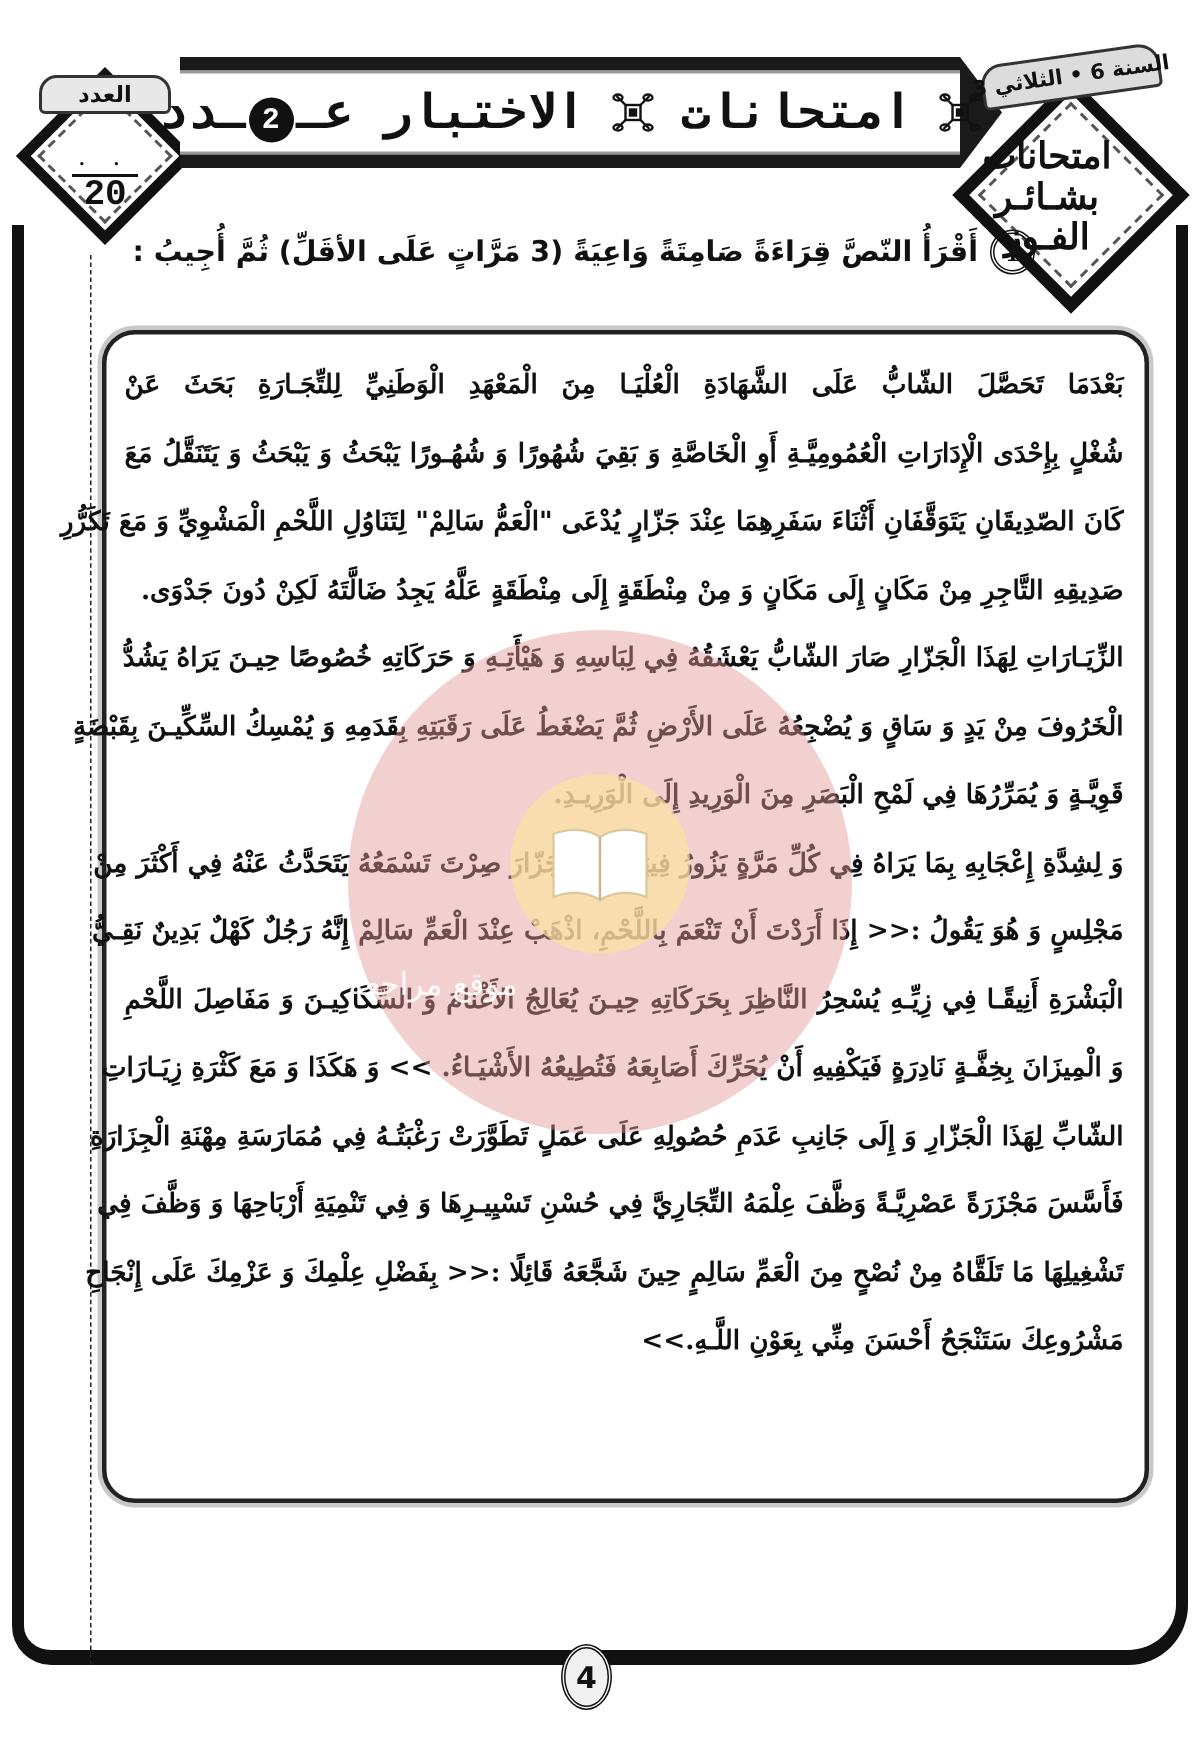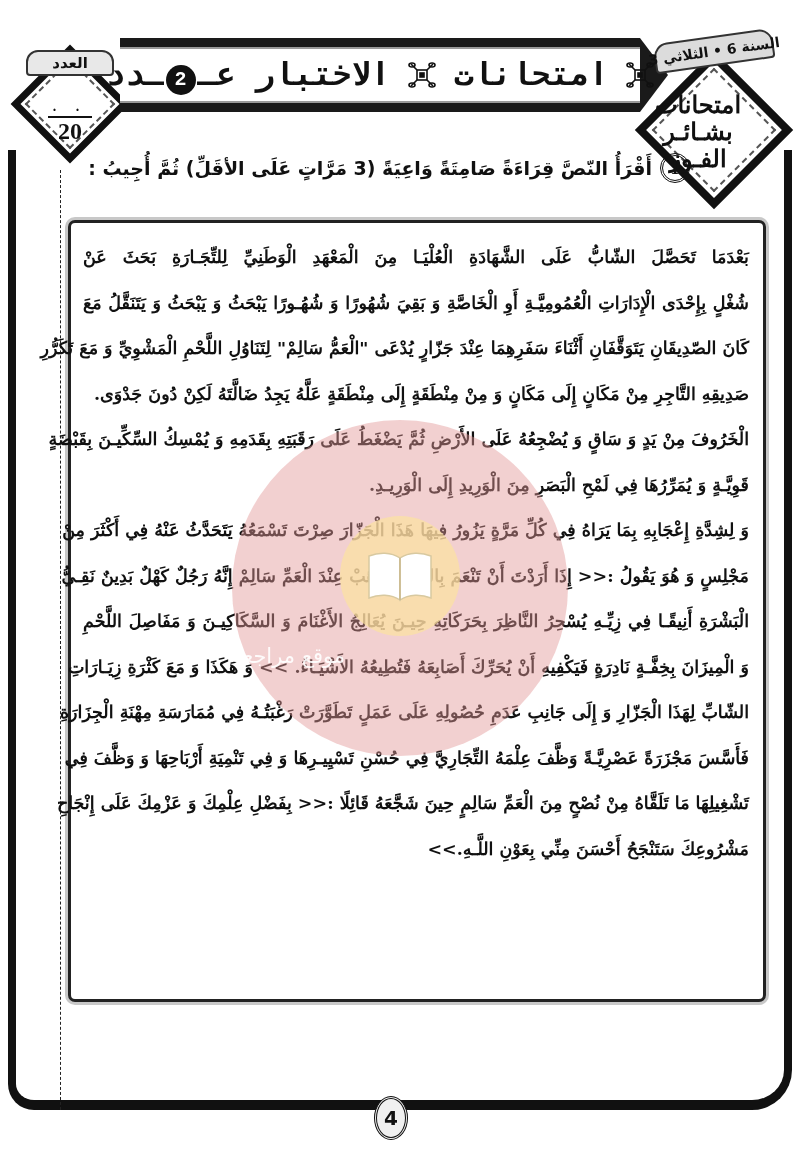--- a/index.html
+++ b/index.html
@@ -57,21 +57,21 @@
     position: absolute; left: 16px; top: 10px; width: 88px; height: 26px;
     background: #e8e8e8; border: 2px solid #333; border-radius: 12px 12px 4px 4px;
     display: flex; align-items: center; justify-content: center;
     font-family: "DejaVu Sans", sans-serif; font-weight: bold; font-size: 15px;
   }
   .score-fraction {
     position: absolute; left: 38px; top: 62px; width: 44px; text-align: center;
     font-family: "Liberation Serif", serif; font-weight: bold; font-size: 24px;
   }
   .score-fraction .dots { display: block; font-size: 14px; line-height: 10px; letter-spacing: 8px; border-bottom: 2px solid #111; padding-bottom: 4px; }
-  .score-fraction .total { display: block; line-height: 26px; }
+  .score-fraction .total { display: block; line-height: 26px; font-family: Liberation Mono, monospace; }
 
   
   .brand-badge { position: absolute; right: 0; top: 20px; width: 170px; height: 200px; }
   .brand-diamond {
     position: absolute; left: 28px; top: 54px; width: 112px; height: 112px;
     transform: rotate(45deg); border: 8px solid #111; background: #fff;
     outline: 2px dashed #555; outline-offset: -14px;
   }
   .brand-ribbon {
     position: absolute; left: 24px; top: 16px; width: 120px; height: 30px;
@@ -93,21 +93,21 @@
   }
   .q-number {
     display: inline-flex; width: 30px; height: 30px; border-radius: 50%;
     border: 3px double #111; align-items: center; justify-content: center;
     font-family: "Liberation Serif", serif; font-weight: bold; font-size: 18px;
   }
 
   
   .text-box {
     position: absolute; left: 68px; top: 220px; width: 698px; height: 782px;
-    border: 3px solid #222; border-radius: 7px;
+    border: 3px solid #222; border-radius: 22px;
     box-shadow: 0 0 0 3px #c8c8c8;
     background: #fff;
   }
   .passage {
     position: absolute; right: 14px; left: 12px; top: 12px;
     direction: rtl; text-align: justify;
     font-family: "DejaVu Serif", "Liberation Serif", serif;
     font-weight: bold; font-size: 17.5px; line-height: 45.5px; color: #111;
   }
   .passage .line { display: block; text-align: justify; text-align-last: justify; white-space: nowrap; }
@@ -204,20 +204,21 @@
   <span class="q-number">1</span>
   <span>أَقْرَأُ النّصَّ قِرَاءَةً صَامِتَةً وَاعِيَةً (3 مَرَّاتٍ عَلَى الأقَلِّ) ثُمَّ أُجِيبُ :</span>
 </div>
 
 <div class="text-box">
   <div class="passage">
     <span class="line">بَعْدَمَا تَحَصَّلَ الشّابُّ عَلَى الشَّهَادَةِ الْعُلْيَـا مِنَ الْمَعْهَدِ الْوَطَنِيِّ لِلتِّجَـارَةِ بَحَثَ عَنْ</span>
     <span class="line">شُغْلٍ بِإِحْدَى الْإِدَارَاتِ الْعُمُومِيَّـةِ أَوِ الْخَاصَّةِ وَ بَقِيَ شُهُورًا وَ شُهُـورًا يَبْحَثُ وَ يَبْحَثُ وَ يَتَنَقَّلُ مَعَ</span>
     <span class="line">كَانَ الصّدِيقَانِ يَتَوَقَّفَانِ أَثْنَاءَ سَفَرِهِمَا عِنْدَ جَزّارٍ يُدْعَى "الْعَمُّ سَالِمْ" لِتَنَاوُلِ اللَّحْمِ الْمَشْوِيِّ وَ مَعَ تَكَرُّرِ</span>
     <span class="line last">صَدِيقِهِ التَّاجِرِ مِنْ مَكَانٍ إِلَى مَكَانٍ وَ مِنْ مِنْطَقَةٍ إِلَى مِنْطَقَةٍ عَلَّهُ يَجِدُ ضَالَّتَهُ لَكِنْ دُونَ جَدْوَى.</span>
+    <span class="line">الزِّيَـارَاتِ لِهَذَا الْجَزّارِ صَارَ الشّابُّ يَعْشَقُهُ فِي لِبَاسِهِ وَ هَيْأَتِـهِ وَ حَرَكَاتِهِ خُصُوصًا حِيـنَ يَرَاهُ يَشُدُّ</span>
     <span class="line">الْخَرُوفَ مِنْ يَدٍ وَ سَاقٍ وَ يُضْجِعُهُ عَلَى الأَرْضِ ثُمَّ يَضْغَطُ عَلَى رَقَبَتِهِ بِقَدَمِهِ وَ يُمْسِكُ السِّكِّيـنَ بِقَبْضَةٍ</span>
     <span class="line last">قَوِيَّـةٍ وَ يُمَرِّرُهَا فِي لَمْحِ الْبَصَرِ مِنَ الْوَرِيدِ إِلَى الْوَرِيـدِ.</span>
     <span class="line">وَ لِشِدَّةِ إِعْجَابِهِ بِمَا يَرَاهُ فِي كُلِّ مَرَّةٍ يَزُورُ فِيهَا هَذَا الْجَزّارَ صِرْتَ تَسْمَعُهُ يَتَحَدَّثُ عَنْهُ فِي أَكْثَرَ مِنْ</span>
     <span class="line">مَجْلِسٍ وَ هُوَ يَقُولُ :&lt;&lt; إِذَا أَرَدْتَ أَنْ تَنْعَمَ بِاللَّحْمِ، اذْهَبْ عِنْدَ الْعَمِّ سَالِمْ إِنَّهُ رَجُلٌ كَهْلٌ بَدِينٌ نَقِـيُّ</span>
     <span class="line">الْبَشْرَةِ أَنِيقًـا فِي زِيِّـهِ يُسْحِرُ النَّاظِرَ بِحَرَكَاتِهِ حِيـنَ يُعَالِجُ الأَغْنَامَ وَ السَّكَاكِيـنَ وَ مَفَاصِلَ اللَّحْمِ</span>
     <span class="line">وَ الْمِيزَانَ بِخِفَّـةٍ نَادِرَةٍ فَيَكْفِيهِ أَنْ يُحَرِّكَ أَصَابِعَهُ فَتُطِيعُهُ الأَشْيَـاءُ. &gt;&gt; وَ هَكَذَا وَ مَعَ كَثْرَةِ زِيَـارَاتِ</span>
     <span class="line">الشّابِّ لِهَذَا الْجَزّارِ وَ إِلَى جَانِبِ عَدَمِ حُصُولِهِ عَلَى عَمَلٍ تَطَوَّرَتْ رَغْبَتُـهُ فِي مُمَارَسَةِ مِهْنَةِ الْجِزَارَةِ</span>
     <span class="line">فَأَسَّسَ مَجْزَرَةً عَصْرِيَّـةً وَظَّفَ عِلْمَهُ التِّجَارِيَّ فِي حُسْنِ تَسْيِيـرِهَا وَ فِي تَنْمِيَةِ أَرْبَاحِهَا وَ وَظَّفَ فِي</span>
     <span class="line">تَشْغِيلِهَا مَا تَلَقَّاهُ مِنْ نُصْحٍ مِنَ الْعَمِّ سَالِمٍ حِينَ شَجَّعَهُ قَائِلًا :&lt;&lt; بِفَضْلِ عِلْمِكَ وَ عَزْمِكَ عَلَى إِنْجَاحِ</span>
     <span class="line last">مَشْرُوعِكَ سَتَنْجَحُ أَحْسَنَ مِنِّي بِعَوْنِ اللَّـهِ.&gt;&gt;</span>

